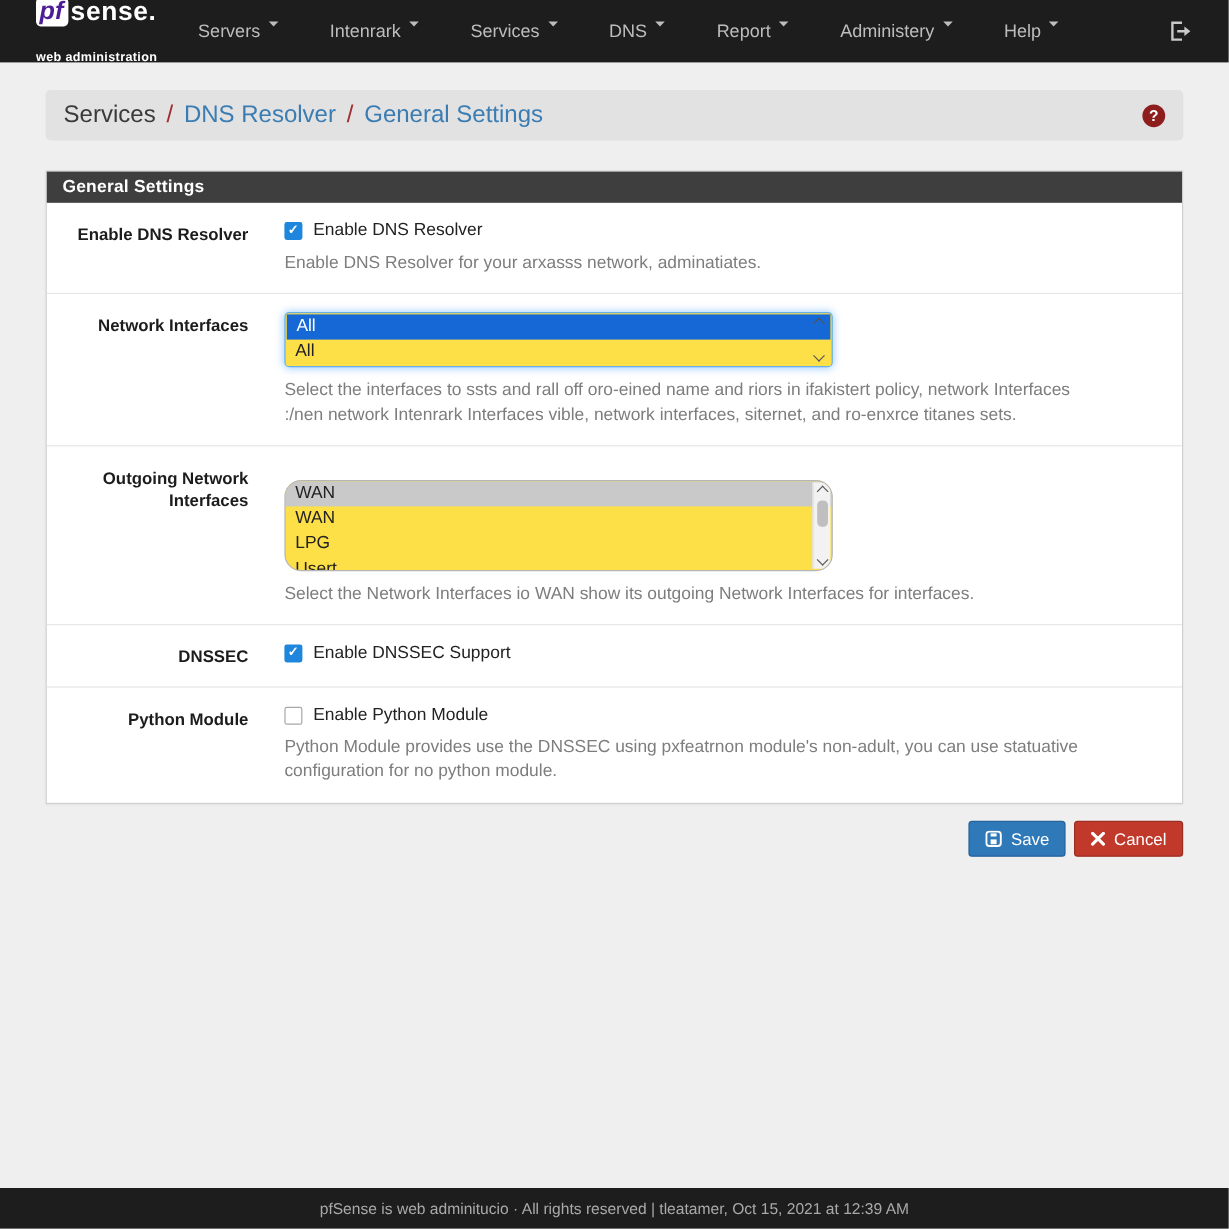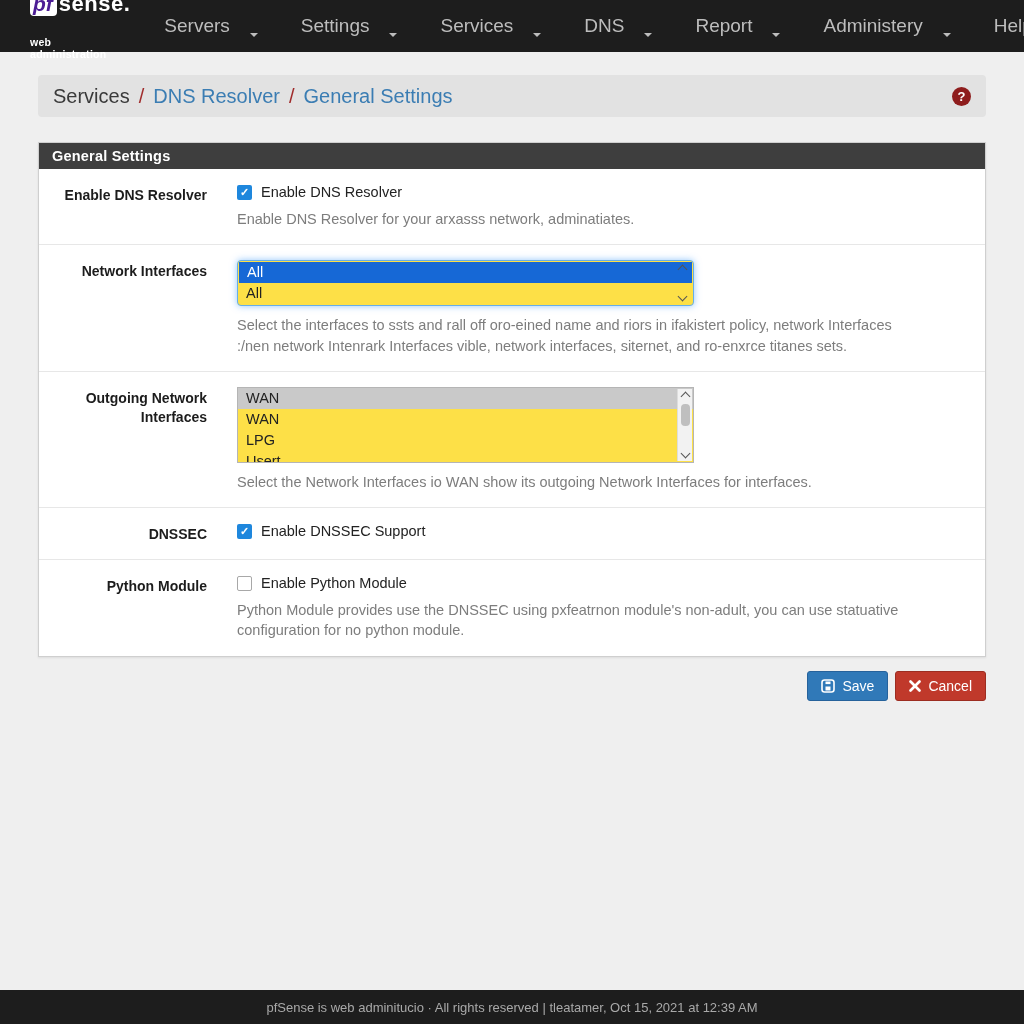--- a/index.html
+++ b/index.html
@@ -19,21 +19,21 @@
   .logo { display:flex; flex-direction:column; margin-right:34px; }
   .logo-top { display:flex; align-items:center; }
   .logo-pf {
     background:#fff; color:#4c1d95; font-weight:bold; font-style:italic;
     font-size:21px; border-radius:4px; padding:1px 4px 2px 3px; line-height:1;
   }
   .logo-sense { color:#fff; font-weight:bold; font-size:22px; letter-spacing:.5px; margin-left:2px; line-height:1; }
   .logo-sub { color:#fff; font-weight:bold; font-size:10.5px; margin-top:20px; letter-spacing:.3px; }
   .nav-items { display:flex; align-items:center; gap:43px; }
   .nav-item {
-    color:#bdbdbd; font-size:19px; display:flex; align-items:flex-end; gap:20px;
+    color:#bdbdbd; font-size:15px; display:flex; align-items:flex-start; gap:7px;
     cursor:pointer;
   }
   .caret {
     width:0; height:0; border-left:4px solid transparent; border-right:4px solid transparent;
     border-top:4px solid #bdbdbd; display:inline-block;
   }
   .nav-right { margin-left:auto; }
   .logout-icon { display:block; }
 
   
@@ -74,21 +74,21 @@
   }
   .checkbox.checked { background:#1e87dd; }
   .checkbox.checked::after { content:"✓"; color:#fff; font-size:11px; font-weight:bold; line-height:1; }
   .checkbox.unchecked { background:#fff; border:1px solid #a8a8a8; }
   .check-label { margin-left:9px; font-size:14.5px; color:#222; }
   .help-text { margin-top:9px; color:#7d7d7d; font-size:14.5px; line-height:1.4; max-width:690px; }
 
   
   .mselect { width:457px; background:#fde047; position:relative; }
   .mselect.focused { border:1px solid #66afe9; border-radius:4px; box-shadow:0 0 7px rgba(59,153,252,.55); padding:1px 0; }
-  .mselect.plain { border:1px solid #b5b5b5; border-radius:0; }
+  .mselect.plain { border:1px solid #b5b5b5; border-radius:14px;margin-top:13px; }
   .opt { font-size:14.5px; color:#222; padding:1px 20px 1px 8px; line-height:19px; cursor:pointer; white-space:nowrap; }
   .opt.sel-blue { background:#1668d6; color:#fff; margin:0 1px; }
   .opt.sel-gray { background:#c9c9c9; }
   .sel-arrows {
     position:absolute; top:3px; right:4px; bottom:3px; width:13px;
     display:flex; flex-direction:column; justify-content:space-between; align-items:center;
   }
   .chev-up, .chev-down { width:7px; height:7px; border-right:1.6px solid #555; border-bottom:1.6px solid #555; cursor:pointer; }
   .chev-up { transform:rotate(-135deg); margin-top:2px; }
   .chev-down { transform:rotate(45deg); margin-bottom:2px; }
@@ -128,21 +128,21 @@
       <span class="logo-sense">sense.</span>
     </div>
     <span class="logo-sub">web administration</span>
   </div>
   <div class="nav-items">
     <span class="nav-item">
         <span>Servers</span>
         <span class="caret"></span>
       </span>
     <span class="nav-item">
-        <span>Settings</span>
+        <span>Intenrark</span>
         <span class="caret"></span>
       </span>
     <span class="nav-item">
         <span>Services</span>
         <span class="caret"></span>
       </span>
     <span class="nav-item">
         <span>DNS</span>
         <span class="caret"></span>
       </span>

